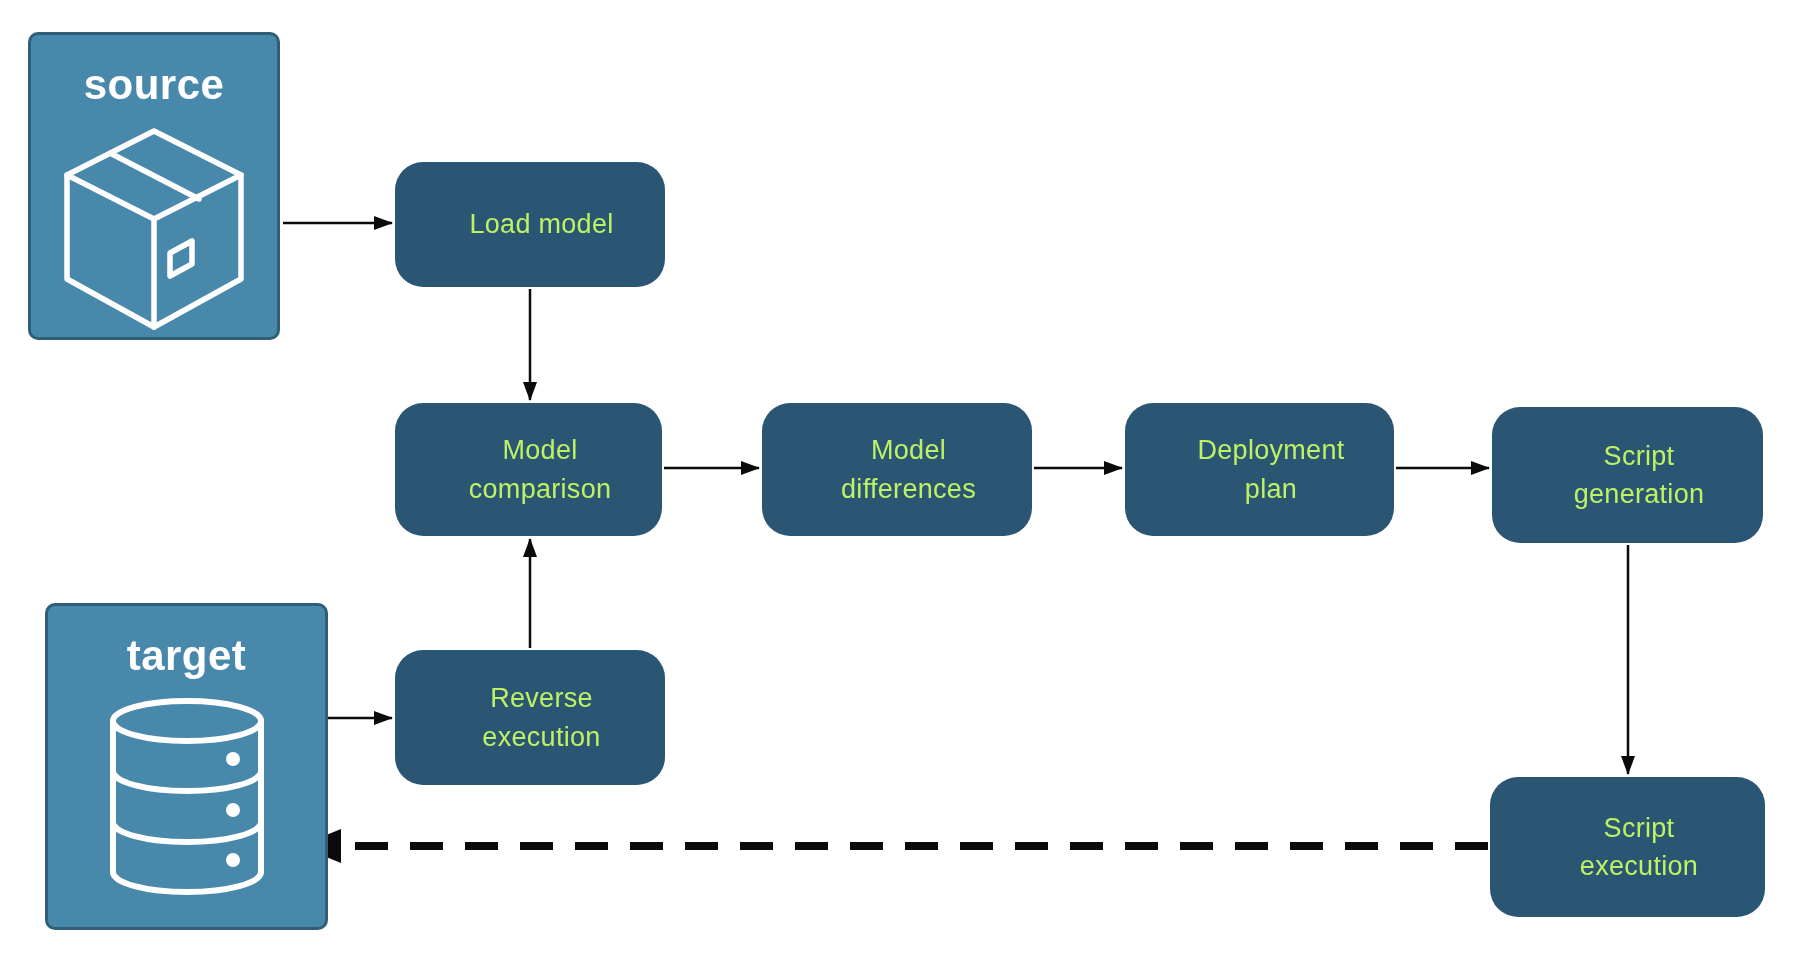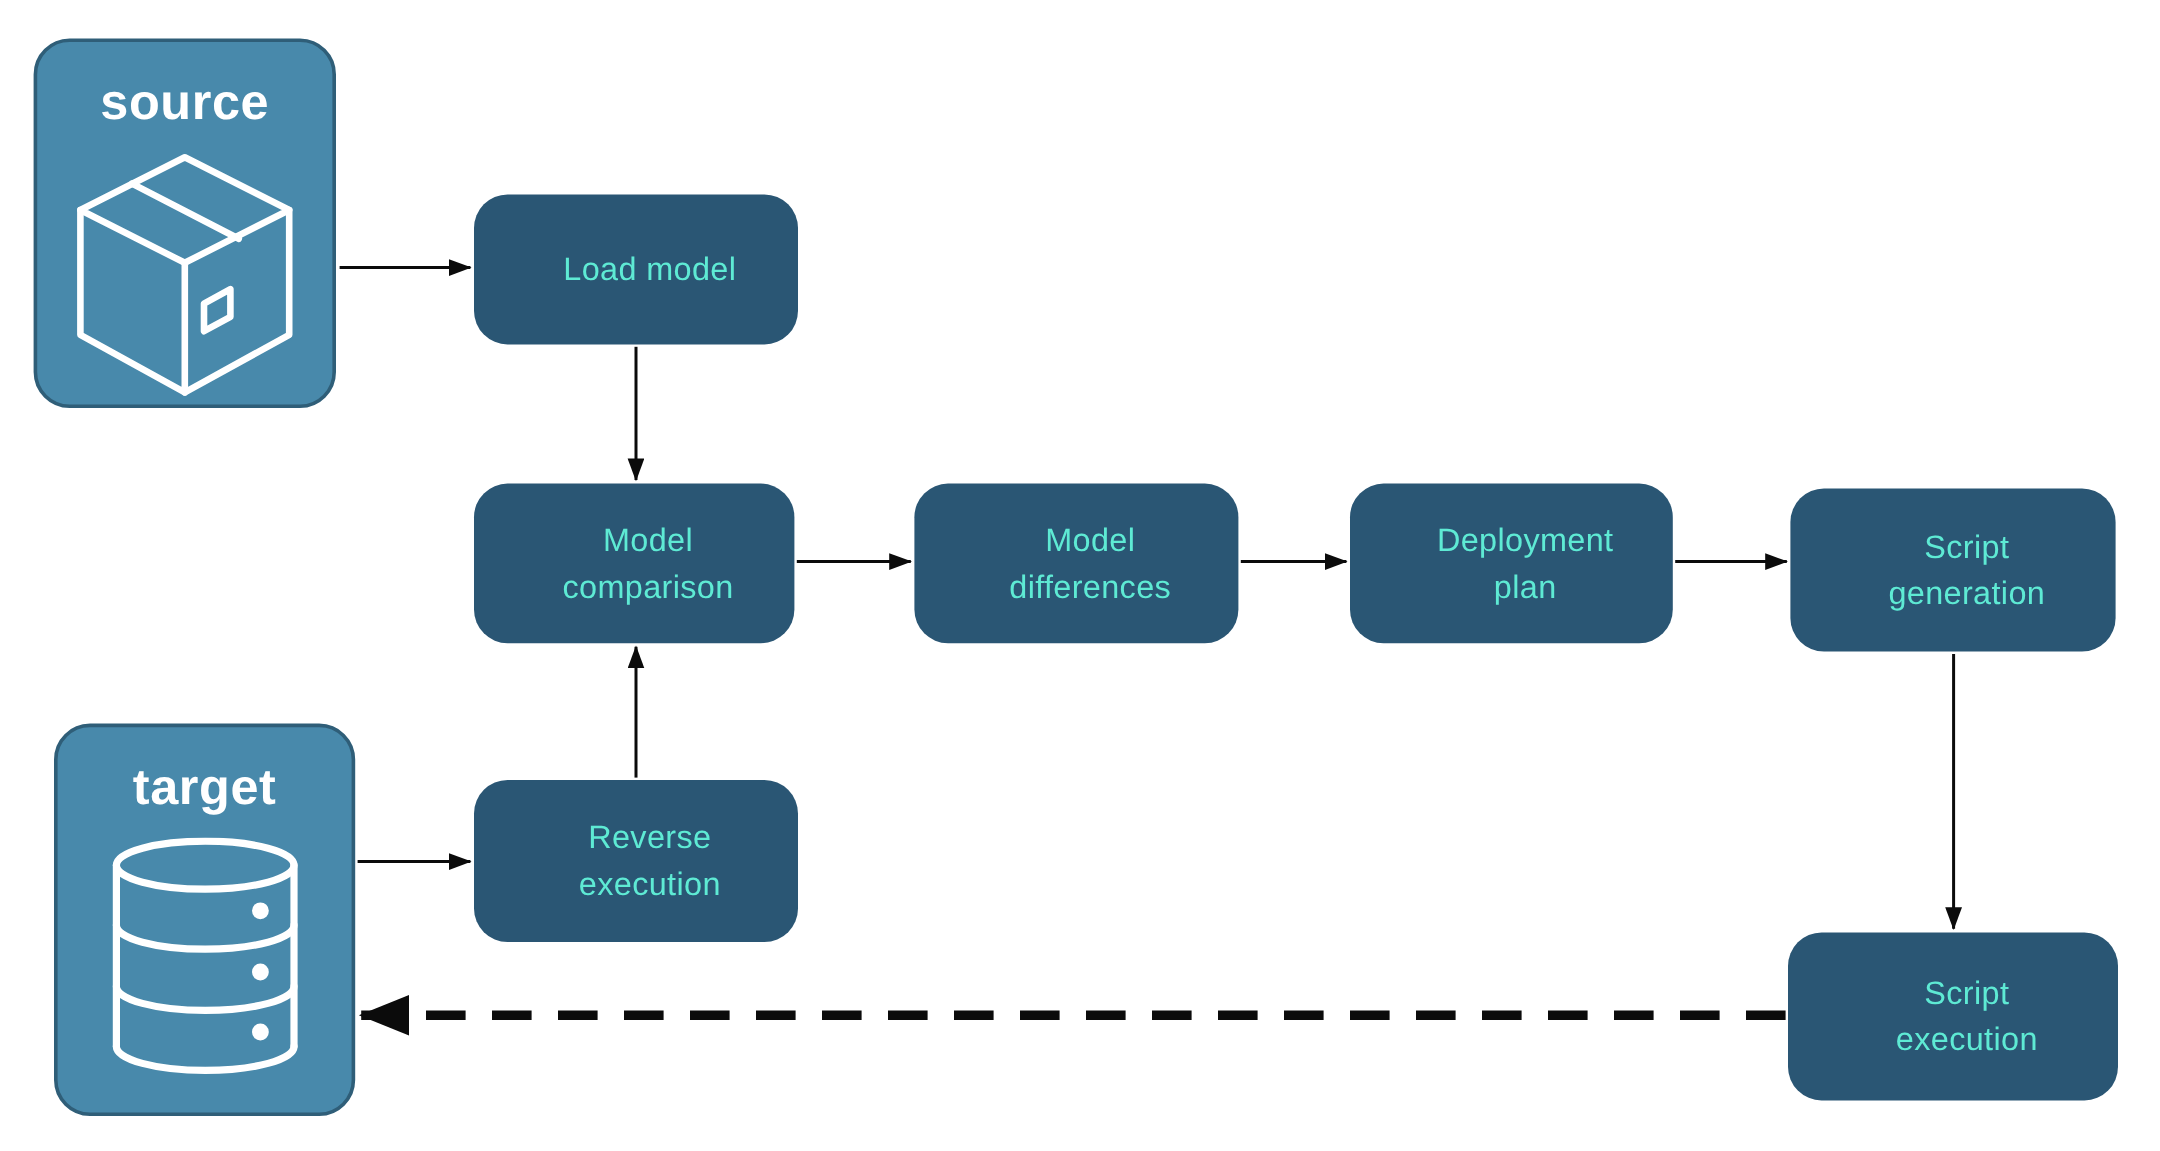--- a/index.html
+++ b/index.html
@@ -17,42 +17,42 @@
   .edge.solid{stroke:#0b0b0b;stroke-width:2.5;fill:none;}
   .edge.dashed{stroke:#0b0b0b;stroke-width:8;stroke-dasharray:33 22;fill:none;}
   .node{position:absolute;z-index:2;box-sizing:border-box;}
   .step{
     background:#2A5674;
     border-radius:28px;
     display:flex;align-items:center;justify-content:center;
     text-align:center;
   }
   .step-label{
-    color:#5eead4;
+    color:#bef264;
     font-size:27px;line-height:1.42;
     white-space:pre-line;
     letter-spacing:.3px;
     margin-left:23px;
   }
   .endpoint{
     background:#4889AB;
     border:3px solid #2F5E78;
-    border-radius:30px;
+    border-radius:10px;
     display:flex;flex-direction:column;align-items:center;
   }
   .endpoint-label{
     color:#ffffff;
     font-weight:bold;
     font-size:42px;
     letter-spacing:.5px;
     margin-top:26px;
   }
   .endpoint-icon{margin-top:18px;}
   #node-source{left:28px;top:32px;width:252px;height:308px;}
-  #node-target{left:45px;top:603px;width:251px;height:327px;text-align:right;}
+  #node-target{left:45px;top:603px;width:283px;height:327px;text-align:right;}
   #node-load-model{left:395px;top:162px;width:270px;height:125px;}
   #node-model-comparison{left:395px;top:403px;width:267px;height:133px;}
   #node-model-differences{left:762px;top:403px;width:270px;height:133px;}
   #node-deployment-plan{left:1125px;top:403px;width:269px;height:133px;}
   #node-script-generation{left:1492px;top:407px;width:271px;height:136px;}
   #node-reverse-engineer{left:395px;top:650px;width:270px;height:135px;}
   #node-script-execution{left:1490px;top:777px;width:275px;height:140px;}
   .icon-stroke{stroke:#ffffff;fill:none;stroke-linejoin:round;stroke-linecap:round;}
 </style>
 </head>

